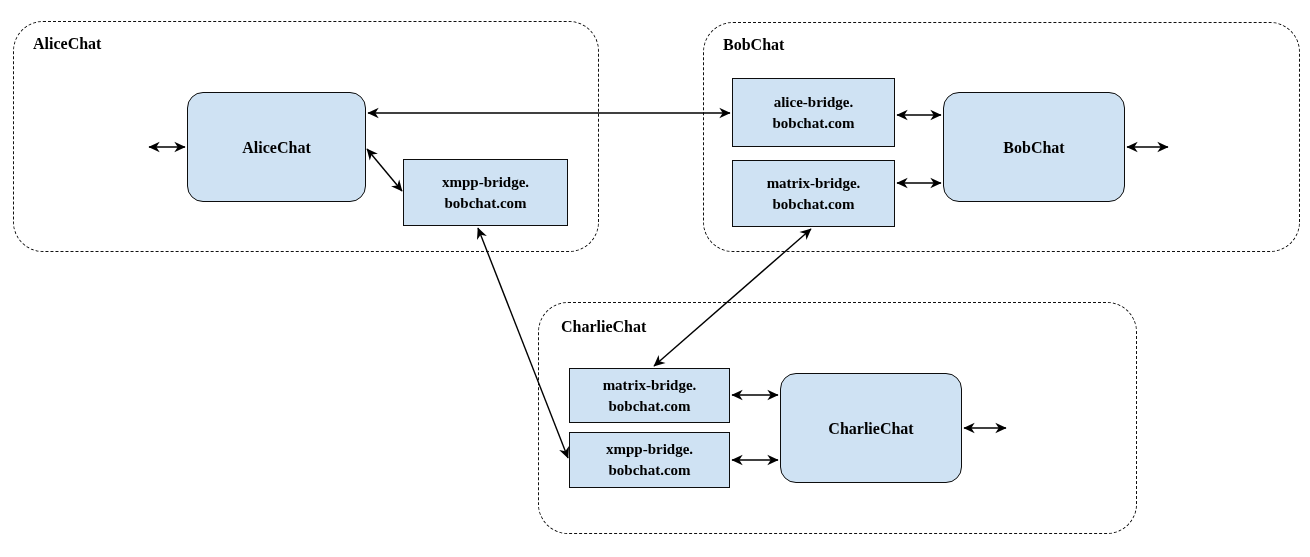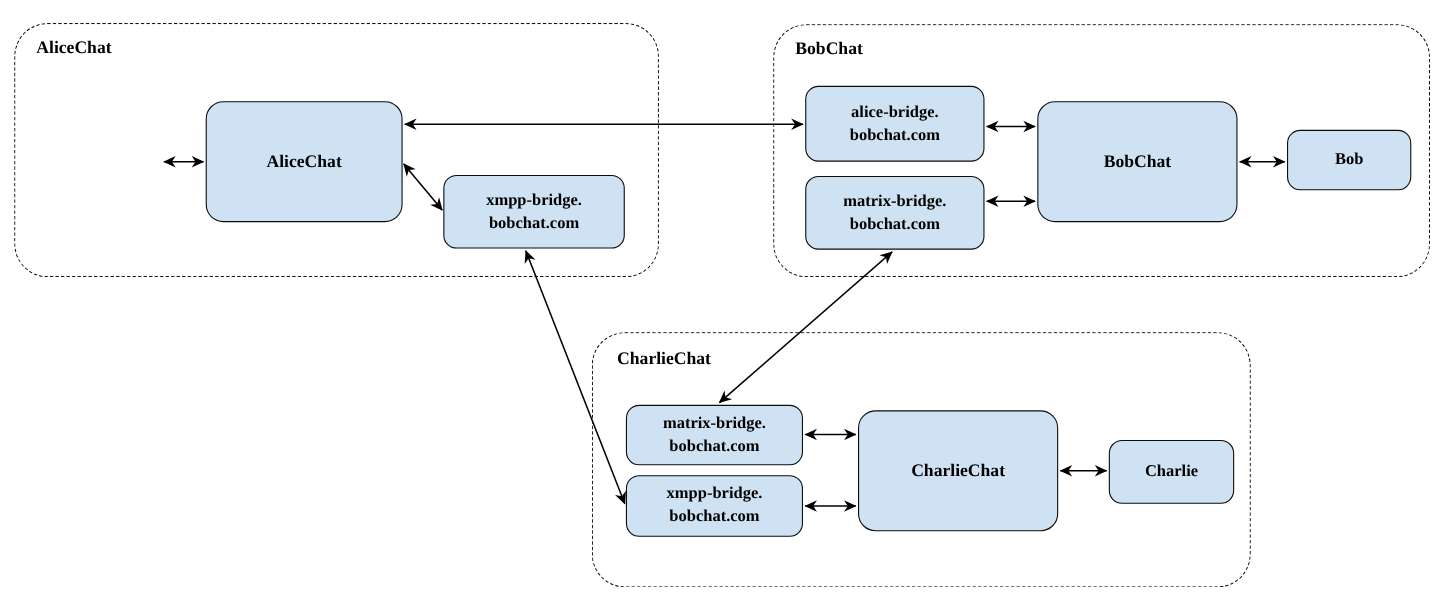--- a/index.html
+++ b/index.html
@@ -46,21 +46,21 @@
     flex-direction: column;
     align-items: center;
     justify-content: center;
     text-align: center;
     font-weight: bold;
     font-size: 15px;
     line-height: 21px;
     color: #000;
   }
   .node.lg { border-radius: 16px; font-size: 16px; }
-  .node.sm { border-radius: 12px; }
+  .node.sm { border-radius: 0; }
   #n-alice-user          { left: 35px;   top: 118px; width: 112px; height: 55px; }
   #n-alice-server        { left: 187px;  top: 92px;  width: 179px; height: 110px; }
   #n-alice-xmpp          { left: 403px;  top: 159px; width: 165px; height: 67px; }
   #n-bob-alice-bridge    { left: 732px;  top: 78px;  width: 163px; height: 69px; }
   #n-bob-matrix-bridge   { left: 732px;  top: 160px; width: 163px; height: 67px; }
   #n-bob-server          { left: 943px;  top: 92px;  width: 182px; height: 110px; }
   #n-bob-user            { left: 1170px; top: 118px; width: 113px; height: 55px; }
   #n-charlie-matrix-bridge { left: 569px; top: 368px; width: 161px; height: 55px; }
   #n-charlie-xmpp        { left: 569px;  top: 432px; width: 161px; height: 56px; }
   #n-charlie-server      { left: 780px;  top: 373px; width: 182px; height: 110px; }
@@ -120,32 +120,26 @@
     <span>alice-bridge.</span>
     <span>bobchat.com</span>
   </div>
   <div class="node sm" id="n-bob-matrix-bridge">
     <span>matrix-bridge.</span>
     <span>bobchat.com</span>
   </div>
   <div class="node lg" id="n-bob-server">
     <span>BobChat</span>
   </div>
-  <div class="node sm" id="n-bob-user">
-    <span>Bob</span>
-  </div>
 
   <div class="node sm" id="n-charlie-matrix-bridge">
     <span>matrix-bridge.</span>
     <span>bobchat.com</span>
   </div>
   <div class="node sm" id="n-charlie-xmpp">
     <span>xmpp-bridge.</span>
     <span>bobchat.com</span>
   </div>
   <div class="node lg" id="n-charlie-server">
     <span>CharlieChat</span>
   </div>
-  <div class="node sm" id="n-charlie-user">
-    <span>Charlie</span>
-  </div>
 
 </div>
 
 </body></html>

